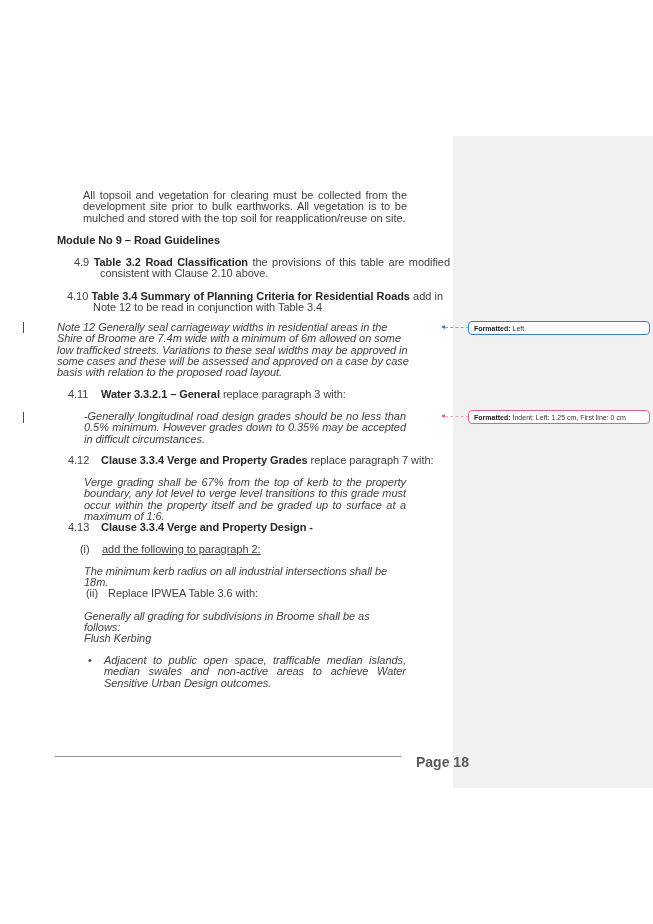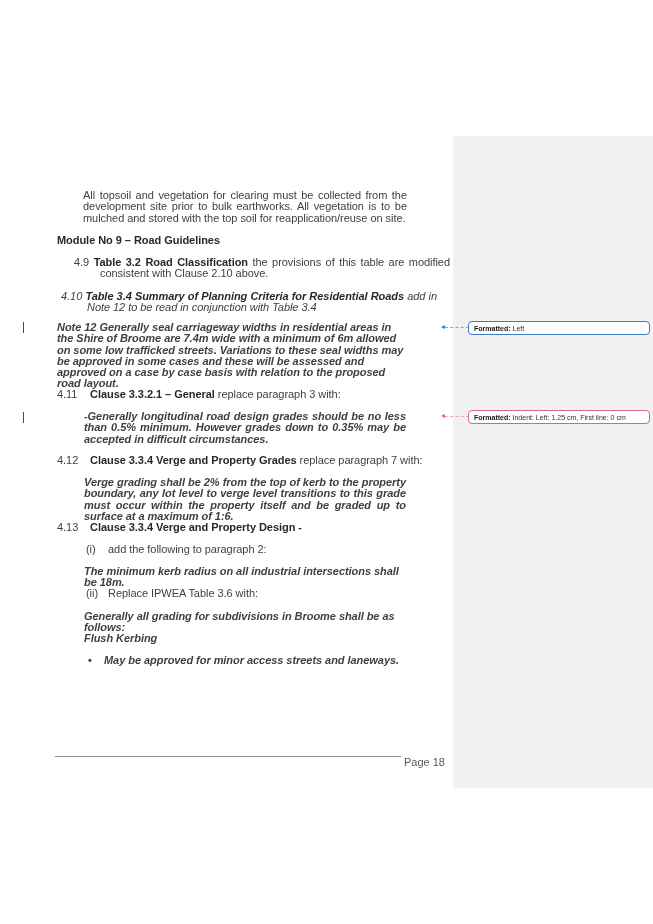--- a/index.html
+++ b/index.html
@@ -3,26 +3,26 @@
 <meta charset="utf-8">
 <style>
   html,body{margin:0;padding:0;}
   body{
     width:653px;height:924px;background:#ffffff;position:relative;overflow:hidden;
     font-family:"Liberation Sans", sans-serif;
   }
   .abs{position:absolute;}
   .txt{font-size:11px;line-height:11.3px;color:#3f3f3f;letter-spacing:-0.05px;}
   .just{text-align:justify;}
-  .ital{font-style:italic;font-weight:bold;}
+  .ital{font-style:italic;}
   .b{font-weight:bold;color:#282828;}
   .hang26{padding-left:26px;text-indent:-26px;}
   .hang33{padding-left:33px;text-indent:-33px;}
   .numcell{display:inline-block;text-indent:0;}
-  .n33{width:33px;}
+  .n33{width:33px;margin-left:11px;}
   .n22{width:22px;}
   .sub{padding-left:22px;text-indent:-22px;}
   .bullet{padding-left:16px;text-indent:-16px;margin-bottom:0.5px;}
   .bullet::before{content:"•";display:inline-block;width:16px;text-indent:0;font-style:normal;}
   .gray-panel{left:453px;top:136px;width:200px;height:652px;background:#f1f1f2;}
   .change-bar{left:23px;width:1.4px;height:11px;background:#4a4a4a;}
   .callout{
     width:182px;height:14px;box-sizing:border-box;background:#ffffff;
     border:1.3px solid #888;border-radius:4px;padding:1.5px 4px 0 5px;
     font-size:7px;line-height:9.5px;color:#333;white-space:nowrap;overflow:hidden;
@@ -30,73 +30,73 @@
   .callout .cl-label{font-weight:bold;color:#1a1a1a;}
   .callout-blue{border-color:#3b7dc4;}
   .callout-pink{border-color:#dd5f9e;}
   .leader{width:24px;height:0;border-top:1px dashed;}
   .leader-blue{border-color:#7da7d9;}
   .leader-pink{border-color:#e8a3c6;}
   .arrowhead{width:0;height:0;border-top:2.5px solid transparent;border-bottom:2.5px solid transparent;}
   .arrow-blue{border-right:4.5px solid #3b7dc4;}
   .arrow-pink{border-right:4.5px solid #dd5f9e;}
   .footer-rule{left:55px;top:756px;width:346px;height:0;border-top:1px solid #8f8f8f;}
-  .page-label{left:404px;top:757px;font-size:11px;color:#5a5a5a;letter-spacing:0;}
+  .page-label{left:416px;top:757px;font-size:14px;color:#5a5a5a;letter-spacing:0;font-weight:bold;}
 </style>
 </head>
 <body>
 
 <div class="abs gray-panel"></div>
 
 <div class="abs txt just" style="left:83px;top:190px;width:324px;">All topsoil and vegetation for clearing must be collected from the development site prior to bulk earthworks. All vegetation is to be mulched and stored with the top soil for reapplication/reuse on site.</div>
 
 <div class="abs txt b" style="left:57px;top:235px;width:350px;">Module No 9 – Road Guidelines</div>
 
 <div class="abs txt just hang26" style="left:74px;top:257px;width:350px;">
   <span>4.9</span>&nbsp;<span class="b">Table 3.2 Road Classification</span><span> the provisions of this table are modified consistent with Clause 2.10 above.</span>
 </div>
 
-<div class="abs txt just hang26" style="left:61px;top:291px;width:350px;font-style:italic;">
+<div class="abs txt just hang26" style="left:67px;top:291px;width:350px;">
   <span>4.10</span>&nbsp;<span class="b">Table 3.4 Summary of Planning Criteria for Residential Roads</span><span> add in Note 12 to be read in conjunction with Table 3.4</span>
 </div>
 
 <div class="abs txt ital" style="left:57px;top:322px;width:352px;">Note 12 Generally seal carriageway widths in residential areas in the Shire of Broome are 7.4m wide with a minimum of 6m allowed on some low trafficked streets. Variations to these seal widths may be approved in some cases and these will be assessed and approved on a case by case basis with relation to the proposed road layout.</div>
 
 <div class="abs txt hang33" style="left:57px;top:389px;width:350px;">
-  <span class="numcell n33">4.11</span><span class="b">Clause 3.3.2.1 – General</span><span> replace paragraph 3 with:</span>
+  <span class="numcell n33">4.11</span><span class="b">Water 3.3.2.1 – General</span><span> replace paragraph 3 with:</span>
 </div>
 
 <div class="abs txt ital just" style="left:84px;top:411px;width:322px;">-Generally longitudinal road design grades should be no less than 0.5% minimum. However grades down to 0.35% may be accepted in difficult circumstances.</div>
 
 <div class="abs txt hang33" style="left:57px;top:455px;width:350px;">
   <span class="numcell n33">4.12</span><span class="b">Clause 3.3.4 Verge and Property Grades</span><span> replace paragraph 7 with:</span>
 </div>
 
-<div class="abs txt ital just" style="left:84px;top:477px;width:322px;">Verge grading shall be 2% from the top of kerb to the property boundary, any lot level to verge level transitions to this grade must occur within the property itself and be graded up to surface at a maximum of 1:6.</div>
+<div class="abs txt ital just" style="left:84px;top:477px;width:322px;">Verge grading shall be 67% from the top of kerb to the property boundary, any lot level to verge level transitions to this grade must occur within the property itself and be graded up to surface at a maximum of 1:6.</div>
 
 <div class="abs txt hang33" style="left:57px;top:522px;width:350px;">
   <span class="numcell n33">4.13</span><span class="b">Clause 3.3.4 Verge and Property Design -</span><span></span>
 </div>
 
-<div class="abs txt sub" style="left:86px;top:544px;width:320px;">
+<div class="abs txt sub" style="left:80px;top:544px;width:320px;text-decoration:underline;">
   <span class="numcell n22">(i)</span><span>add the following to paragraph 2:</span>
 </div>
 
 <div class="abs txt ital" style="left:84px;top:566px;width:322px;">The minimum kerb radius on all industrial intersections shall be 18m.</div>
 
 <div class="abs txt sub" style="left:86px;top:588px;width:320px;">
   <span class="numcell n22">(ii)</span><span>Replace IPWEA Table 3.6 with:</span>
 </div>
 
 <div class="abs txt ital" style="left:84px;top:611px;width:322px;">Generally all grading for subdivisions in Broome shall be as follows:</div>
 
 <div class="abs txt ital" style="left:84px;top:633px;width:322px;">Flush Kerbing</div>
 
 <div class="abs" style="left:88px;top:655px;width:318px;">
-  <div class="txt ital just bullet">May be approved for minor access streets and laneways.</div>
+  <div class="txt ital just bullet">Adjacent to public open space, trafficable median islands, median swales and non-active areas to achieve Water Sensitive Urban Design outcomes.</div>
 </div>
 
 <div class="abs footer-rule"></div>
 <div class="abs txt page-label">Page 18</div>
 
 <div class="abs change-bar" style="top:322px;"></div>
 <div class="abs change-bar" style="top:412px;"></div>
 
 <div class="abs arrowhead arrow-blue" style="left:441px;top:325px;"></div>
 <div class="abs leader leader-blue" style="left:445px;top:327px;"></div>

